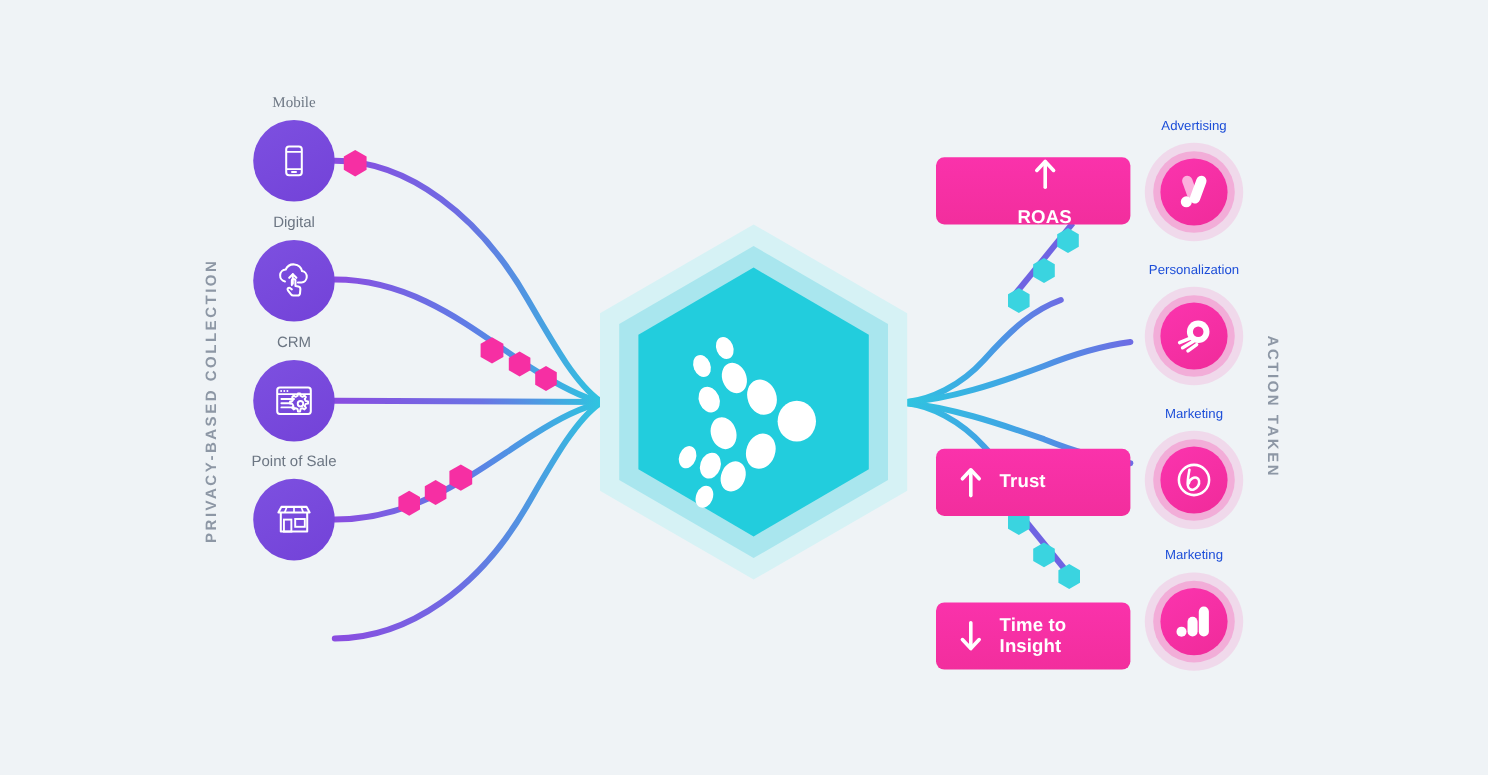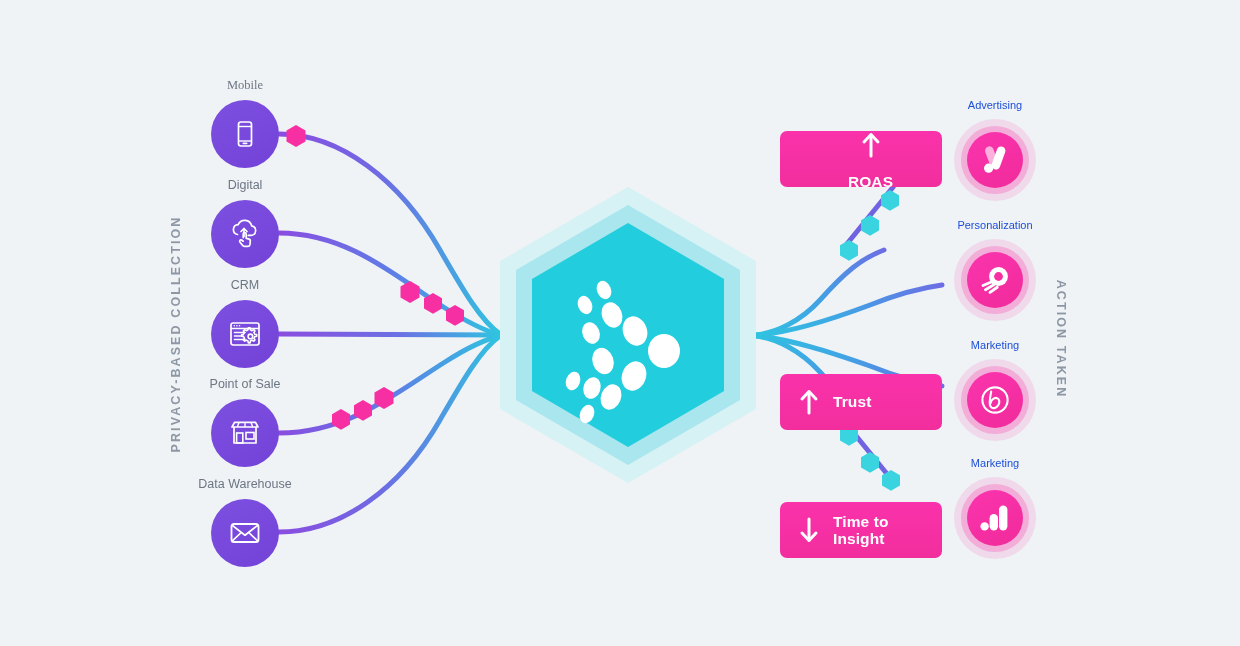--- a/index.html
+++ b/index.html
@@ -291,31 +291,20 @@
         <line x1="13" y1="8.4" x2="11.3" y2="13" stroke="#fff" stroke-width="1.4"></line>
         <line x1="19" y1="8.4" x2="19" y2="13" stroke="#fff" stroke-width="1.4"></line>
         <line x1="25" y1="8.4" x2="26.7" y2="13" stroke="#fff" stroke-width="1.4"></line>
         <path d="M8 13 v16 h22 v-16" fill="none" stroke="#fff" stroke-width="1.7" stroke-linejoin="round"></path>
         <rect x="10.6" y="19" width="6.2" height="10" fill="none" stroke="#fff" stroke-width="1.6"></rect>
         <rect x="20" y="18.5" width="8" height="6.5" fill="none" stroke="#fff" stroke-width="1.6"></rect>
       </svg>
     </div>
   </div>
 
-  <div class="source" style="left:211px; top:499px;">
-    <div class="cap">Data Warehouse</div>
-    <div class="disc">
-      <svg width="38" height="38" viewBox="0 0 38 38">
-        <rect x="5.5" y="10" width="27" height="18" rx="2.6" fill="none" stroke="#fff" stroke-width="1.8"></rect>
-        <path d="M6.6 11.6 L19 21.2 L31.4 11.6" fill="none" stroke="#fff" stroke-width="1.8" stroke-linejoin="round" stroke-linecap="round"></path>
-        <path d="M6.6 26.6 L14.6 19.2" fill="none" stroke="#fff" stroke-width="1.6" stroke-linecap="round"></path>
-        <path d="M31.4 26.6 L23.4 19.2" fill="none" stroke="#fff" stroke-width="1.6" stroke-linecap="round"></path>
-      </svg>
-    </div>
-  </div>
 
   <div id="core">
     <svg width="270" height="300" viewBox="0 0 270 300">
       <polygon points="135,2 263,76 263,224 135,298 7,224 7,76" fill="#d6f2f5"></polygon>
       <polygon points="135,20 247,85 247,215 135,280 23,215 23,85" fill="#a9e6ee"></polygon>
       <polygon points="135,38 231,94 231,206 135,262 39,206 39,94" fill="#22cddd"></polygon>
       <g fill="#ffffff">
         <ellipse cx="111" cy="105" rx="7" ry="9.5" transform="rotate(-22 111 105)"></ellipse>
         <ellipse cx="92" cy="120" rx="7" ry="9.5" transform="rotate(-22 92 120)"></ellipse>
         <ellipse cx="119" cy="130" rx="10" ry="13" transform="rotate(-22 119 130)"></ellipse>

